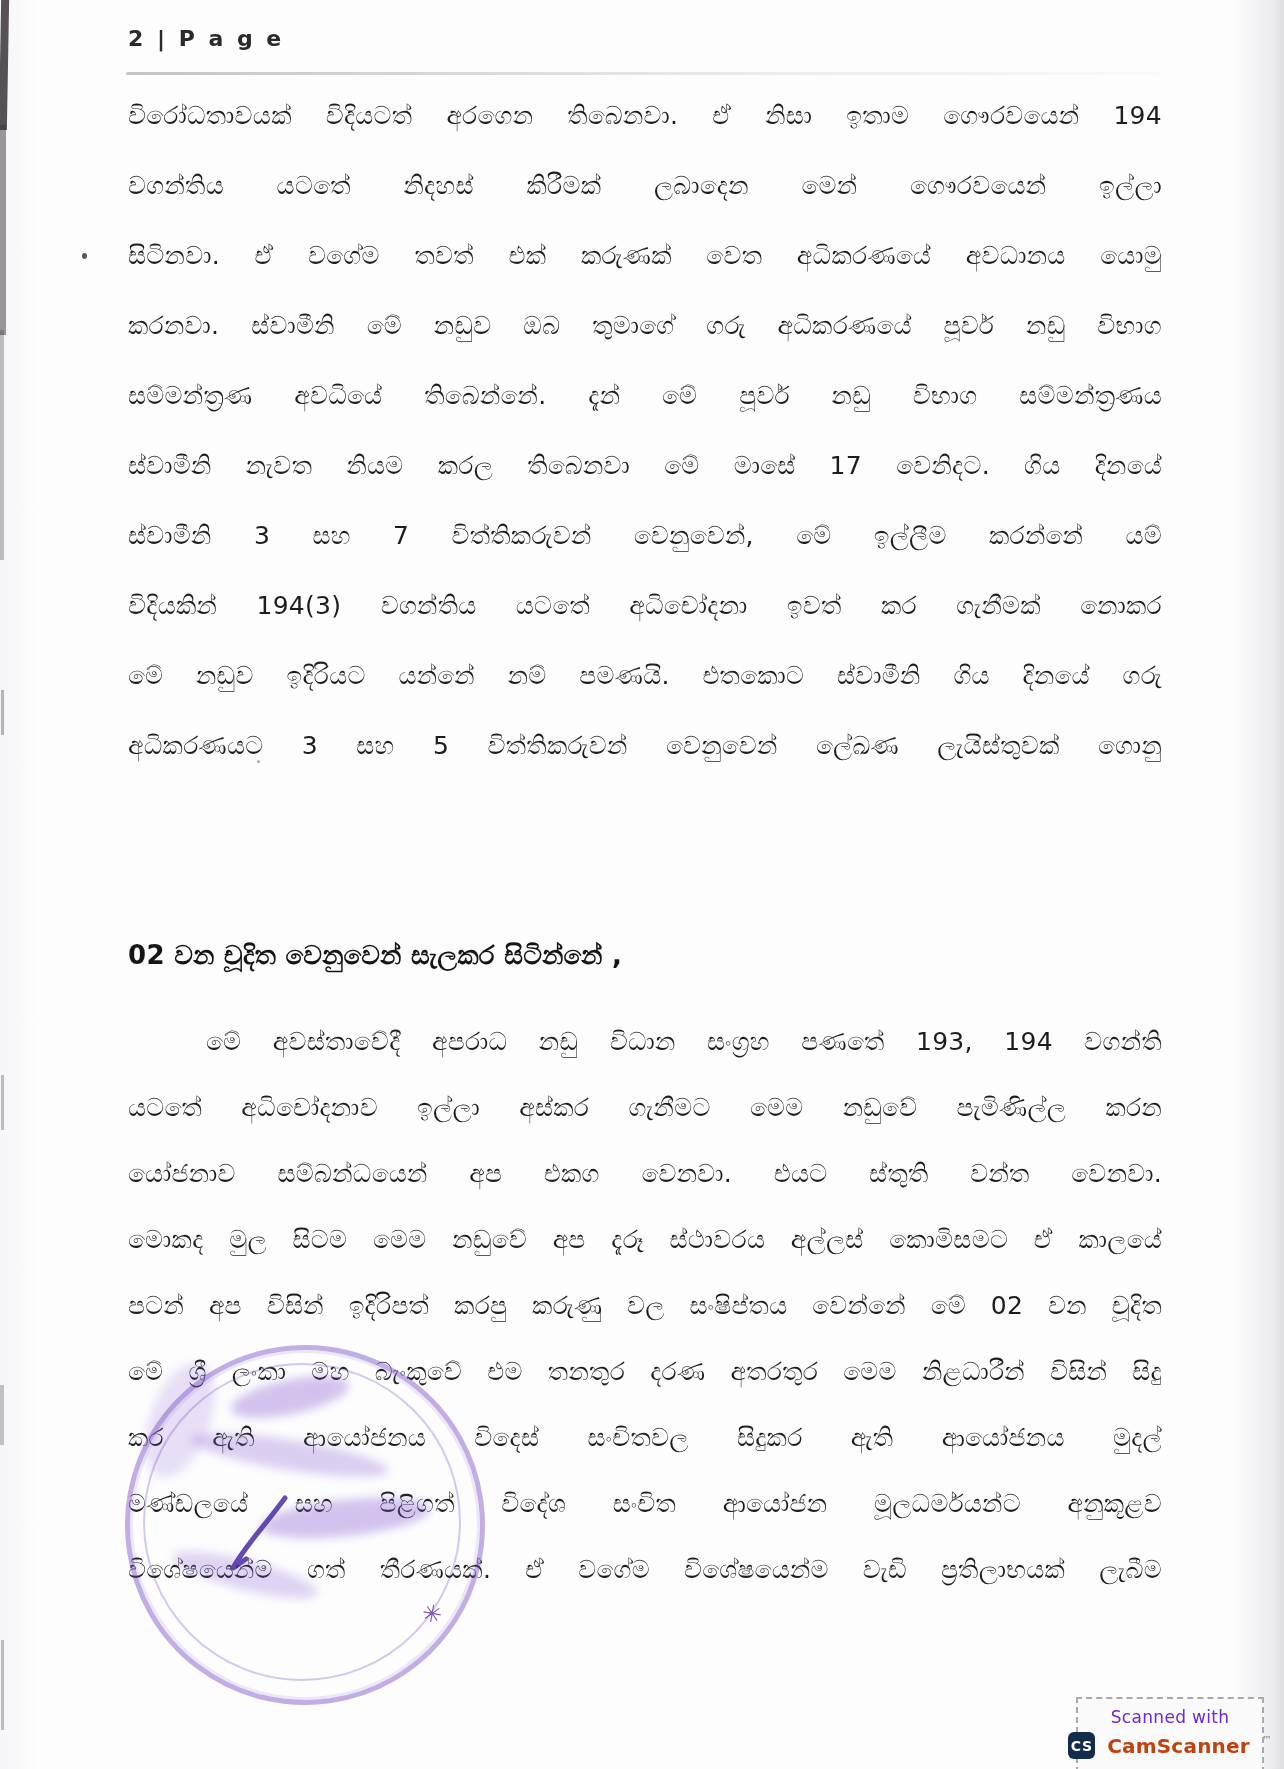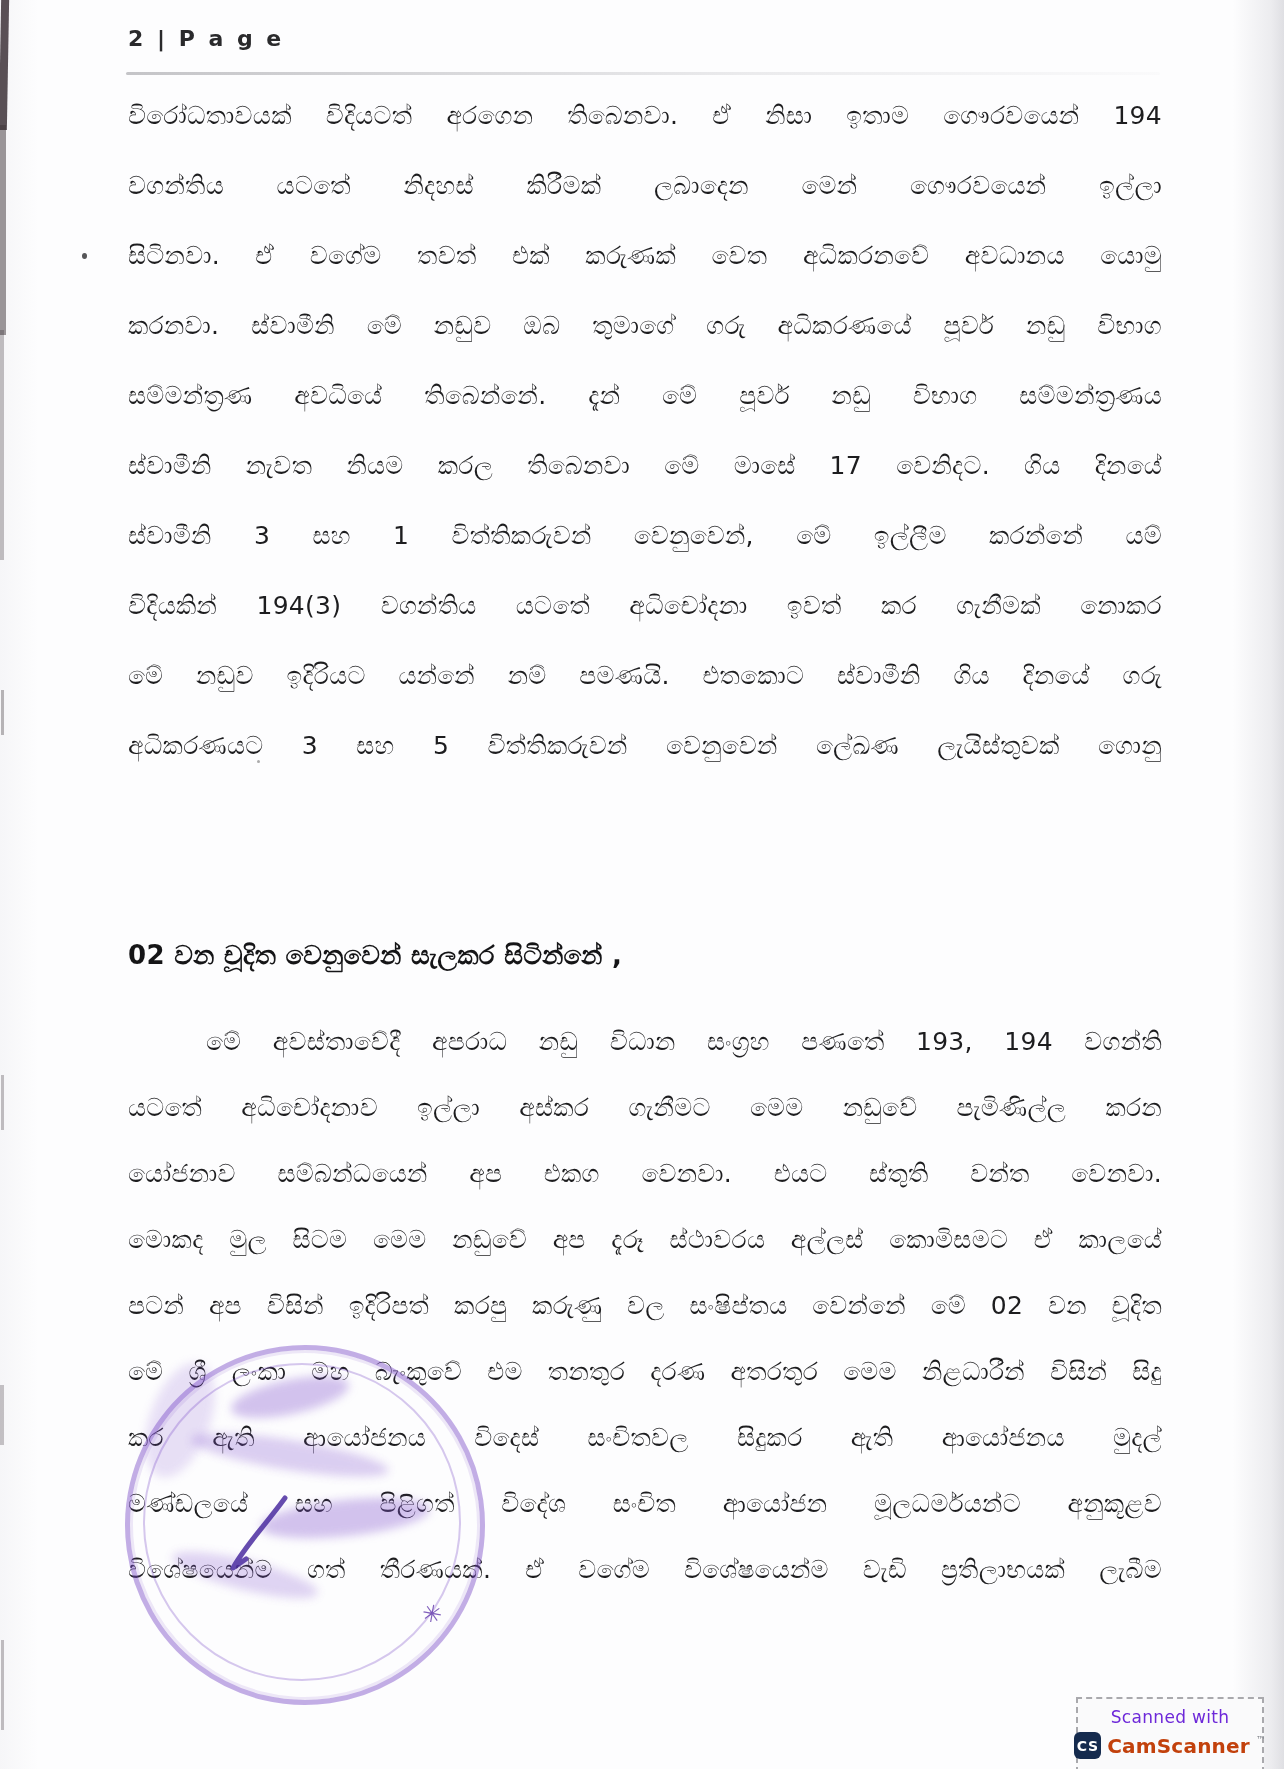--- a/index.html
+++ b/index.html
@@ -84,21 +84,21 @@
   
   .cam-badge {
     position:absolute; left:1076px; top:1697px; width:188px; height:86px;
     background:#fafafb;
     border:2px dashed #a9a9ad;
     box-sizing:border-box;
     display:flex; flex-direction:column; align-items:center; justify-content:flex-start;
     padding-top:8px;
   }
   .cam-line1 { font-size:17px; color:#6d28d9; letter-spacing:.3px; }
-  .cam-line2 { display:flex; align-items:center; gap:6px; margin-top:5px; }
+  .cam-line2 { display:flex; align-items:center; gap:12px; margin-top:5px; }
   .cam-icon {
     width:27px; height:27px; border-radius:6px; background:#152b4e;
     color:#ffffff; font-size:14px; font-weight:bold;
     display:flex; align-items:center; justify-content:center;
     letter-spacing:.5px;
   }
   .cam-brand { font-size:20px; font-weight:bold; color:#c2410c; letter-spacing:.2px; }
   .cam-tm { font-size:10px; color:#7a7d84; align-self:flex-start; margin-top:2px; }
 </style>
 </head>
@@ -115,25 +115,25 @@
   <div class="edge-mark em7"></div>
   <div class="speck sp1"></div>
   <div class="speck sp2"></div>
 
   <div class="header">2 | P a g e</div>
   <div class="header-rule"></div>
 
   <div class="textcol para1">
     <div class="line">විරෝධතාවයක් විදියටත් අරගෙන තිබෙනවා. ඒ නිසා ඉතාම ගෞරවයෙන් 194</div>
     <div class="line">වගන්තිය යටතේ නිදහස් කිරීමක් ලබාදෙන මෙන් ගෞරවයෙන් ඉල්ලා</div>
-    <div class="line">සිටිනවා. ඒ වගේම තවත් එක් කරුණක් වෙත අධිකරනවේ අවධානය යොමු</div>
+    <div class="line">සිටිනවා. ඒ වගේම තවත් එක් කරුණක් වෙත අධිකරණයේ අවධානය යොමු</div>
     <div class="line">කරනවා. ස්වාමීනි මේ නඩුව ඔබ තුමාගේ ගරු අධිකරණයේ පූර්ව නඩු විභාග</div>
     <div class="line">සම්මන්ත්‍රණ අවධියේ තිබෙන්නේ. දැන් මේ පූර්ව නඩු විභාග සම්මන්ත්‍රණය</div>
     <div class="line">ස්වාමීනි නැවත නියම කරල තිබෙනවා මේ මාසේ 17 වෙනිදට. ගිය දිනයේ</div>
-    <div class="line">ස්වාමීනි 3 සහ 1 විත්තිකරුවන් වෙනුවෙන්, මේ ඉල්ලීම කරන්නේ යම්</div>
+    <div class="line">ස්වාමීනි 3 සහ 7 විත්තිකරුවන් වෙනුවෙන්, මේ ඉල්ලීම කරන්නේ යම්</div>
     <div class="line">විදියකින් 194(3) වගන්තිය යටතේ අධිචෝදනා ඉවත් කර ගැනීමක් නොකර</div>
     <div class="line">මේ නඩුව ඉදිරියට යන්නේ නම් පමණයි. එතකොට ස්වාමීනි ගිය දිනයේ ගරු</div>
     <div class="line">අධිකරණයට 3 සහ 5 විත්තිකරුවන් වෙනුවෙන් ලේඛණ ලැයිස්තුවක් ගොනු</div>
   </div>
 
   <div class="heading">02 වන චූදිත වෙනුවෙන් සැලකර සිටින්නේ ,</div>
 
   <div class="textcol para2">
     <div class="line indent">මේ අවස්තාවේදී අපරාධ නඩු විධාන සංග්‍රහ පණතේ 193, 194 වගන්ති</div>
     <div class="line">යටතේ අධිචෝදනාව ඉල්ලා අස්කර ගැනීමට මෙම නඩුවේ පැමිණිල්ල කරන</div>

